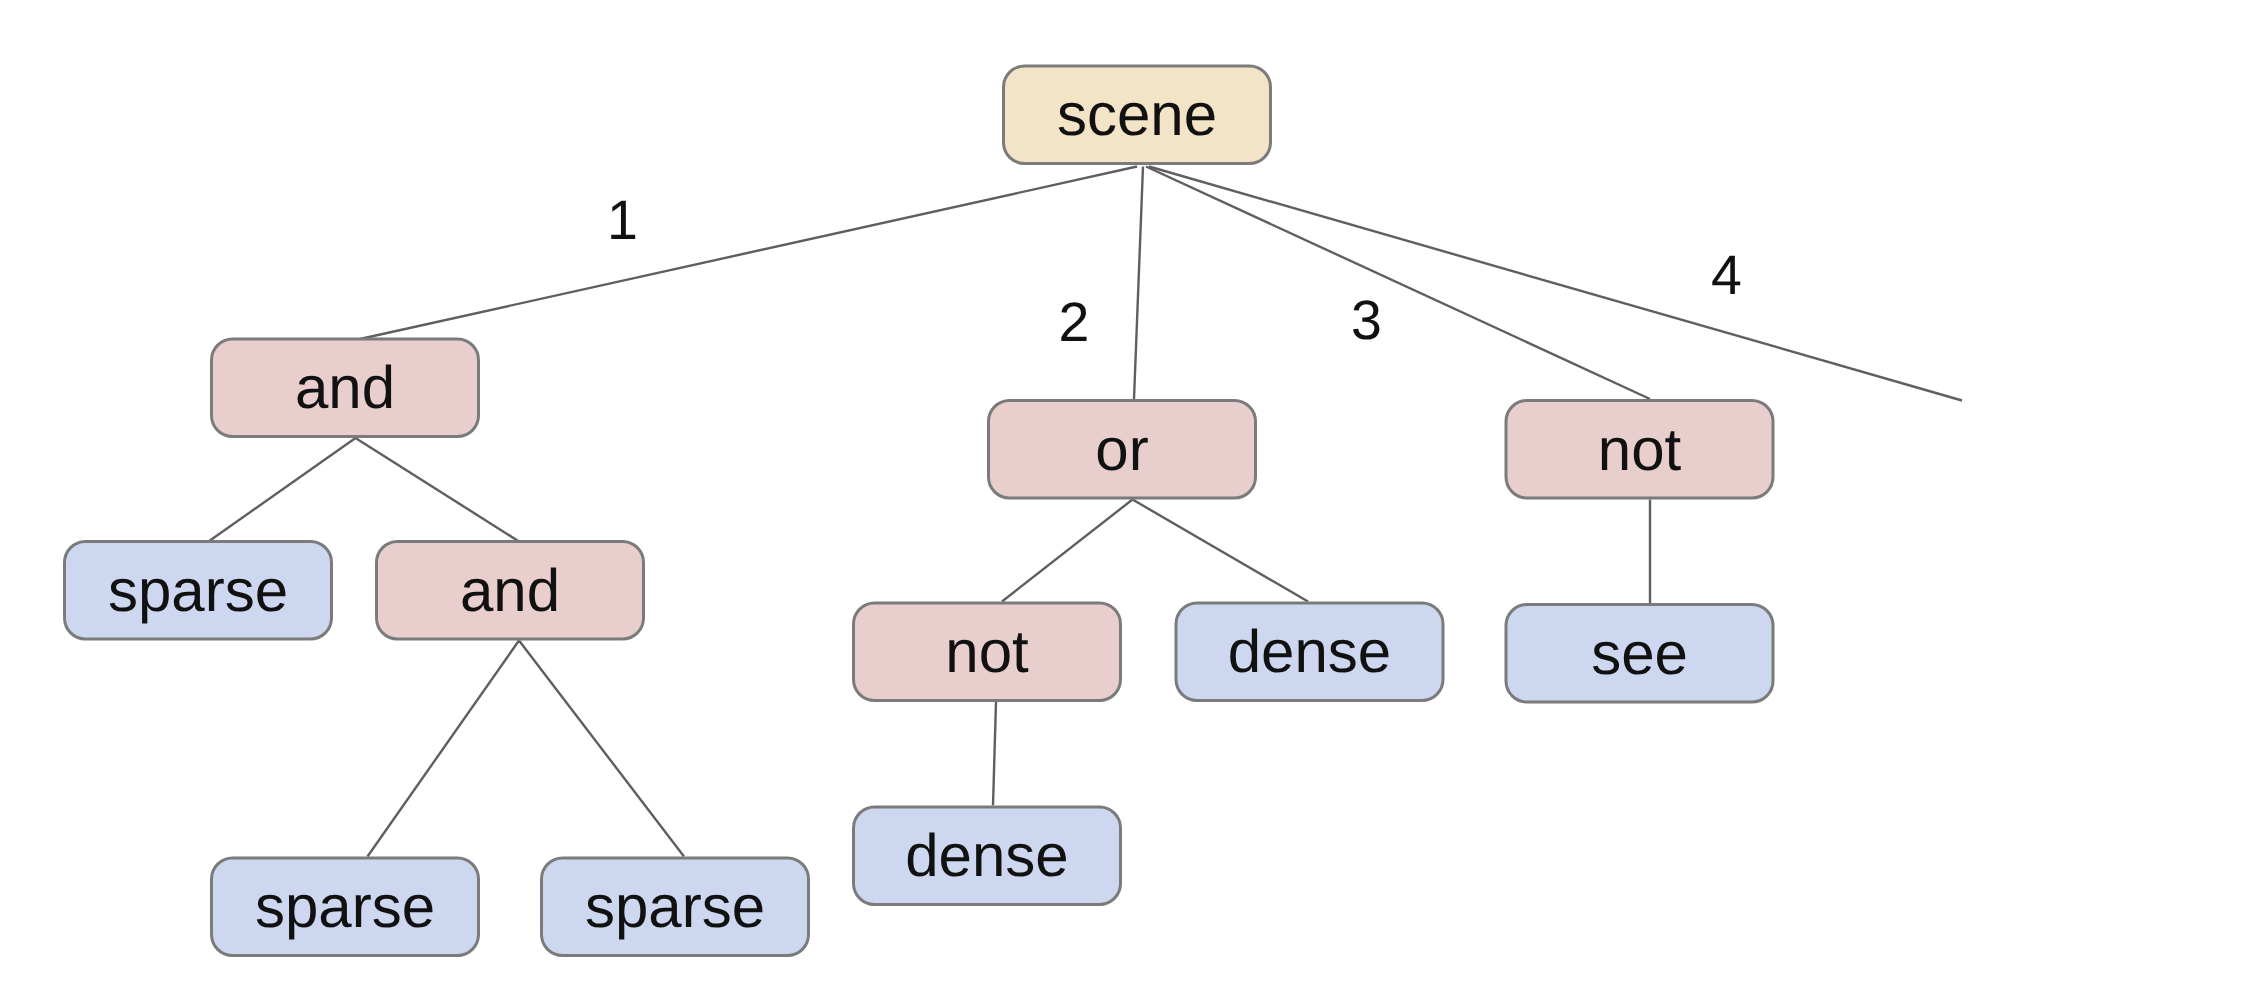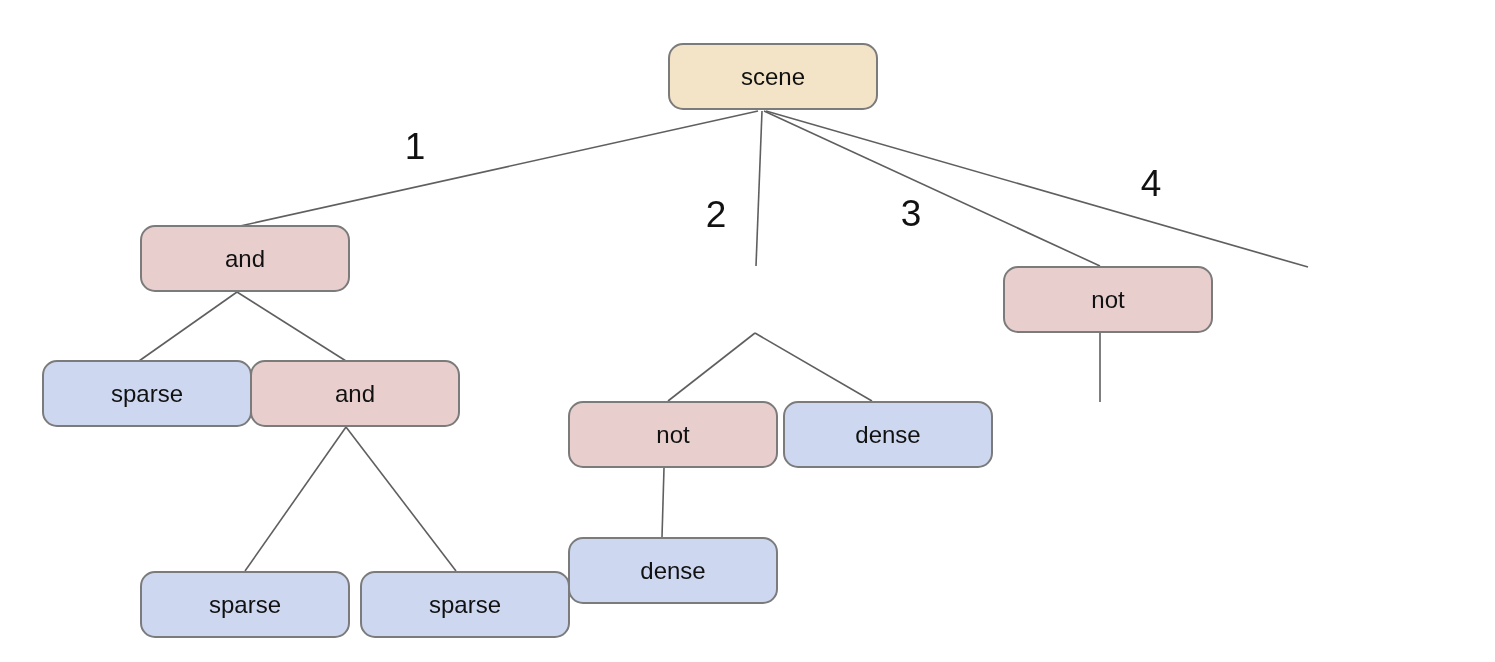--- a/index.html
+++ b/index.html
@@ -7,26 +7,26 @@
     position:relative;
     width:1495px; height:662px;
     background:#ffffff;
     overflow:hidden;
     font-family:"Liberation Sans", sans-serif;
   }
   .edges { position:absolute; left:0; top:0; width:1495px; height:662px; }
   .edges line { stroke:#5f5f5f; stroke-width:1.6; }
   .node {
     position:absolute;
-    width:210px; height:67px;
+    width:180px; height:67px;
     box-sizing:border-box;
     border:2px solid #7b7b7b;
     border-radius:15px;
     display:flex; align-items:center; justify-content:center;
-    font-size:24px; line-height:1; color:#111111;
+    font-size:40px; line-height:1; color:#111111;
     white-space:nowrap;
   }
   .edge-label {
     position:absolute;
     transform:translate(-50%,-50%);
     font-size:37px; color:#111111;
   }
 </style>
 </head>
 <body>
@@ -49,24 +49,26 @@
   </svg>
 
   <div class="edge-label" style="left:415px; top:147px;">1</div>
   <div class="edge-label" style="left:716px; top:215px;">2</div>
   <div class="edge-label" style="left:911px; top:214px;">3</div>
   <div class="edge-label" style="left:1151px; top:184px;">4</div>
 
   <div class="node" style="left: 668px; top: 43px; background: rgb(243, 227, 199);">scene</div>
 
   <div class="node" style="left: 140px; top: 225px; background: rgb(232, 207, 206);">and</div>
+  <div class="node" style="left: 658px; top: 266px; background: rgb(232, 207, 206);">or</div>
   <div class="node" style="left: 1003px; top: 266px; background: rgb(232, 207, 206);">not</div>
 
   <div class="node" style="left: 42px; top: 360px; background: rgb(205, 216, 240);">sparse</div>
   <div class="node" style="left: 250px; top: 360px; background: rgb(232, 207, 206);">and</div>
   <div class="node" style="left: 568px; top: 401px; background: rgb(232, 207, 206);">not</div>
   <div class="node" style="left: 783px; top: 401px; background: rgb(205, 216, 240);">dense</div>
+  <div class="node" style="left: 1003px; top: 402px; background: rgb(205, 216, 240);">see</div>
 
   <div class="node" style="left: 568px; top: 537px; background: rgb(205, 216, 240);">dense</div>
   <div class="node" style="left: 140px; top: 571px; background: rgb(205, 216, 240);">sparse</div>
   <div class="node" style="left: 360px; top: 571px; background: rgb(205, 216, 240);">sparse</div>
 
 </div>
 
 </body></html>

